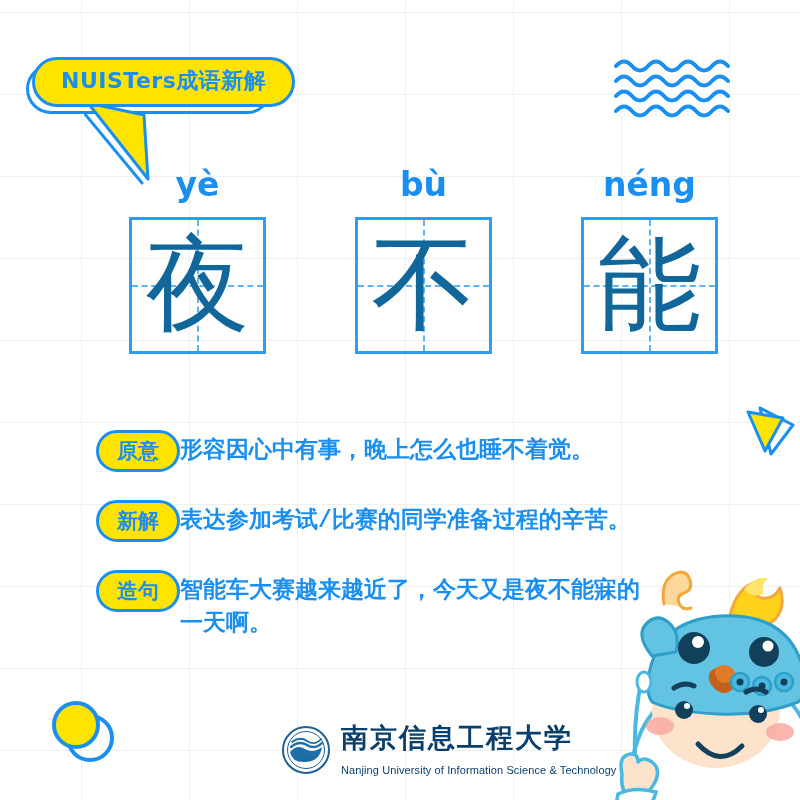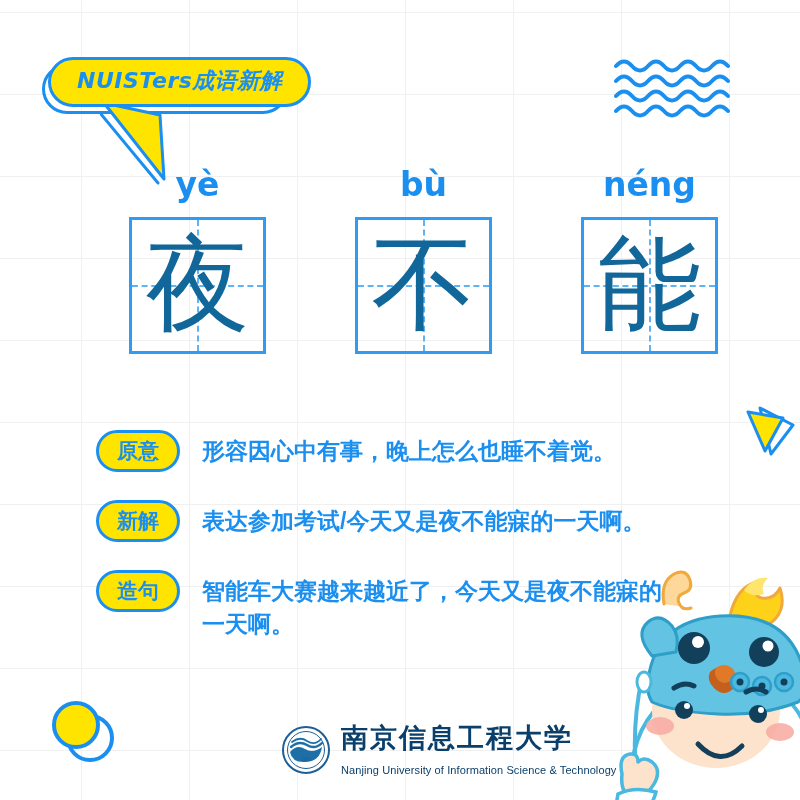--- a/index.html
+++ b/index.html
@@ -24,23 +24,22 @@
       linear-gradient(to right, #f0f0f0 1px, transparent 1px),
       linear-gradient(to bottom, #f0f0f0 1px, transparent 1px);
     background-size: 108px 82px;
     background-position: 81px 12px;
     overflow: hidden;
   }
 
   
   .bubble-wrap {
     position: absolute;
-    left: 48px;
+    left: 32px;
     top: 57px;
-    font-style: italic;
   }
   .bubble {
     position: relative;
     background: #ffe400;
     border: 3px solid #1b8ff0;
     border-radius: 26px;
     padding: 9px 26px 11px 26px;
     box-sizing: border-box;
     height: 50px;
     display: flex;
@@ -173,28 +172,27 @@
     display: flex;
     align-items: center;
     justify-content: center;
     color: #1b8ff0;
     font-size: 21px;
     font-weight: bold;
     box-sizing: border-box;
     font-family: "DejaVu Sans", sans-serif;
   }
   .def-text {
-    margin-left: 22px;
     color: #1b8ff0;
     font-size: 23px;
     font-weight: bold;
     line-height: 1.45;
     padding-top: 5px;
     max-width: 478px;
-    font-family: Liberation Sans, sans-serif;
+    font-family: Liberation Mono, monospace;
   }
 
   
   .tri-deco {
     position: absolute;
     left: 735px;
     top: 396px;
     width: 66px;
     height: 70px;
   }
@@ -328,21 +326,21 @@
 
   <div class="defs">
 
     <div class="def-row">
       <div class="pill">原意</div>
       <div class="def-text">形容因心中有事，晚上怎么也睡不着觉。</div>
     </div>
 
     <div class="def-row">
       <div class="pill">新解</div>
-      <div class="def-text">表达参加考试/今天又是夜不能寐的一天啊。</div>
+      <div class="def-text">表达参加考试/比赛的同学准备过程的辛苦。</div>
     </div>
 
     <div class="def-row">
       <div class="pill">造句</div>
       <div class="def-text">智能车大赛越来越近了，今天又是夜不能寐的一天啊。</div>
     </div>
 
   </div>
 
   <svg class="tri-deco" viewBox="0 0 66 70">

